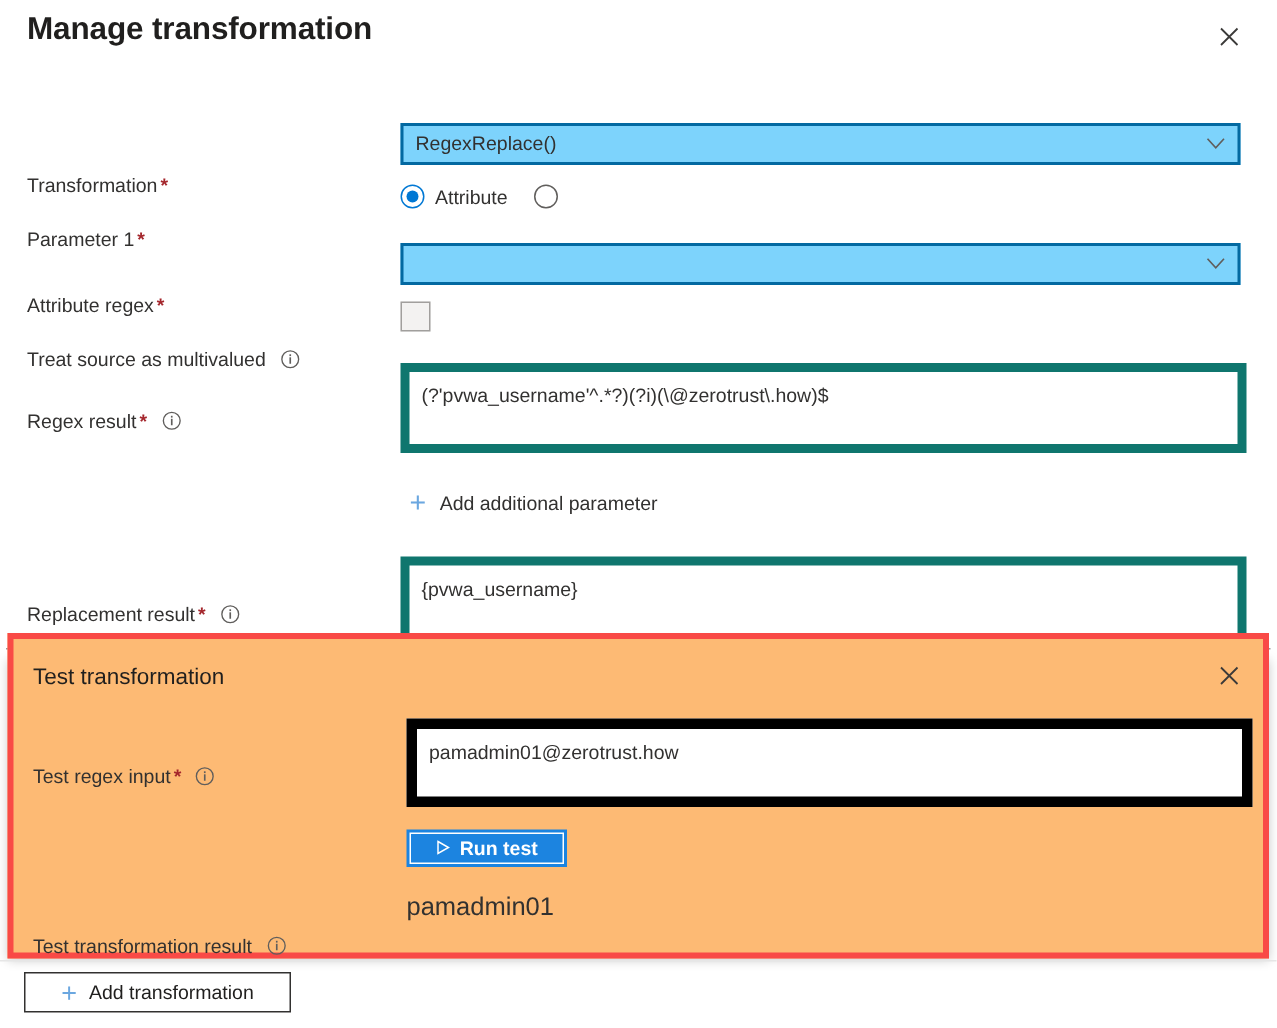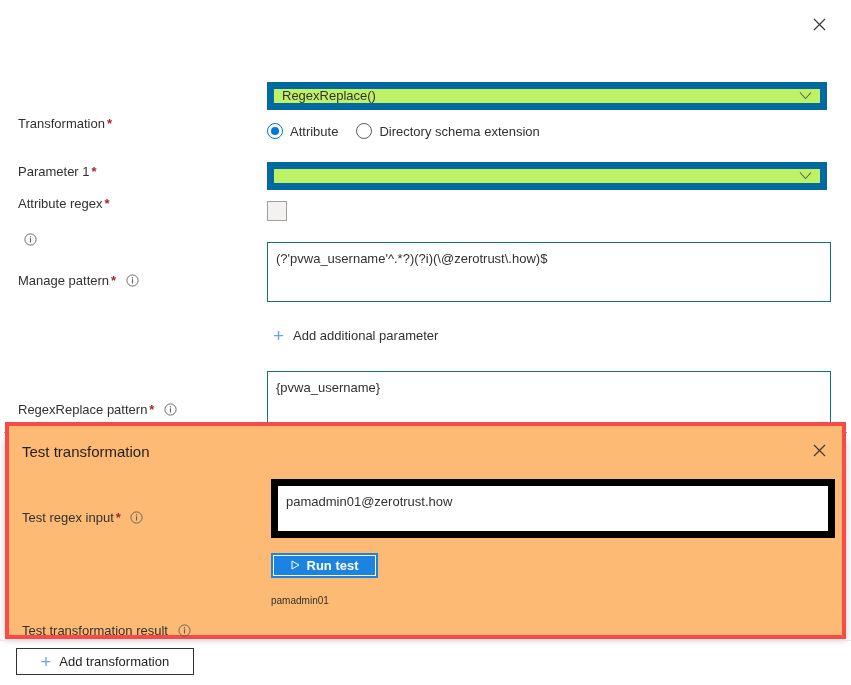--- a/index.html
+++ b/index.html
@@ -84,22 +84,22 @@
 
   
   .field {
     position: absolute;
     left: 267px;
   }
   .select-box {
     width: 560px;
     height: 28px;
     box-sizing: border-box;
-    border: 7px solid #0369a1;
-    background: #bef264;
+    border: 2px solid #0369a1;
+    background: #7dd3fc;
     display: flex;
     align-items: center;
     padding: 0 8px 0 8px;
     font-size: 13px;
     color: #323130;
     cursor: pointer;
     position: relative;
   }
   .select-box .chev {
     position: absolute;
@@ -152,21 +152,21 @@
     height: 20px;
     box-sizing: border-box;
     border: 1px solid #a19f9d;
     background: #f3f2f1;
     cursor: pointer;
   }
 
   .textarea-box {
     width: 564px;
     box-sizing: border-box;
-    border: 1px solid #0f766e;
+    border: 6px solid #0f766e;
     background: #ffffff;
     font-size: 13px;
     color: #323130;
     padding: 7px 8px;
     line-height: 17px;
     cursor: text;
     overflow: hidden;
     word-break: break-all;
   }
   .textarea-box.focused {
@@ -218,21 +218,21 @@
   }
   .run-test-inner .play {
     margin-right: 7px;
     font-size: 12px;
     line-height: 12px;
   }
 
   .result-value {
     position: absolute;
     left: 267px;
-    font-size: 10px;
+    font-size: 17px;
     color: #323130;
   }
 
   
   .divider-line {
     position: absolute;
     left: 4px;
     top: 432px;
     width: 843px;
     height: 1px;
@@ -311,20 +311,21 @@
     font-size: 18px;
     line-height: 18px;
     margin-right: 8px;
     font-weight: 300;
   }
 </style>
 </head>
 <body>
 
 <div class="panel-header">
+  <div class="panel-title">Manage transformation</div>
   <button class="close-btn">
     <svg width="13" height="13" viewBox="0 0 13 13">
       <path d="M1 1 L12 12 M12 1 L1 12" stroke="#3b3a39" stroke-width="1.2" fill="none"></path>
     </svg>
   </button>
 </div>
 
 <div class="form-area">
 
   <div class="row" style="top:82px;">
@@ -337,32 +338,31 @@
         <span class="chev">
           <svg width="13" height="9" viewBox="0 0 13 9">
               <path d="M1 1 L6.5 7 L12 1" stroke="#605e5c" stroke-width="1.1" fill="none"></path>
             </svg>
         </span>
       </div>
     </div>
   </div>
 
   <div class="row" style="top:121px;">
-    <div class="label" style="top:15px;">
+    <div class="label" style="top:3px;">
       <span>Parameter 1</span><span class="req">*</span>
     </div>
     <div class="field">
       <div class="radio-group">
         <div class="radio-item checked">
           <span class="radio-dot"></span>
           <span class="radio-label">Attribute</span>
         </div>
         <div class="radio-item">
           <span class="radio-dot"></span>
-          <span class="radio-label">Directory schema extension</span>
         </div>
       </div>
     </div>
   </div>
 
   <div class="row" style="top:162px;">
     <div class="label" style="top:6px;">
       <span>Attribute regex</span><span class="req">*</span>
     </div>
     <div class="field">
@@ -371,36 +371,37 @@
           <svg width="13" height="9" viewBox="0 0 13 9">
               <path d="M1 1 L6.5 7 L12 1" stroke="#605e5c" stroke-width="1.1" fill="none"></path>
             </svg>
         </span>
       </div>
     </div>
   </div>
 
   <div class="row" style="top:201px;">
     <div class="label" style="top:3px;">
+      <span>Treat source as multivalued</span>
       <span class="info-icon">
         <svg width="13" height="13" viewBox="0 0 13 13">
             <circle cx="6.5" cy="6.5" r="5.6" stroke="#605e5c" stroke-width="0.9" fill="none"></circle>
             <rect x="5.95" y="5.2" width="1.1" height="4.3" fill="#605e5c"></rect>
             <rect x="5.95" y="3.2" width="1.1" height="1.2" fill="#605e5c"></rect>
           </svg>
       </span>
     </div>
     <div class="field">
       <div class="checkbox"></div>
     </div>
   </div>
 
   <div class="row" style="top:242px;">
     <div class="label" style="top:3px;">
-      <span>Manage pattern</span><span class="req">*</span>
+      <span>Regex result</span><span class="req">*</span>
       <span class="info-icon">
         <svg width="13" height="13" viewBox="0 0 13 13">
             <circle cx="6.5" cy="6.5" r="5.6" stroke="#605e5c" stroke-width="0.9" fill="none"></circle>
             <rect x="5.95" y="5.2" width="1.1" height="4.3" fill="#605e5c"></rect>
             <rect x="5.95" y="3.2" width="1.1" height="1.2" fill="#605e5c"></rect>
           </svg>
       </span>
     </div>
     <div class="field">
       <div class="textarea-box" style="height:60px;">(?'pvwa_username'^.*?)(?i)(\@zerotrust\.how)$</div>
@@ -411,21 +412,21 @@
     <div class="field" style="left:273px;">
       <button class="link-btn">
         <span class="plus">+</span>
         <span>Add additional parameter</span>
       </button>
     </div>
   </div>
 
   <div class="row" style="top:371px;">
     <div class="label" style="top:3px;">
-      <span>RegexReplace pattern</span><span class="req">*</span>
+      <span>Replacement result</span><span class="req">*</span>
       <span class="info-icon">
         <svg width="13" height="13" viewBox="0 0 13 13">
             <circle cx="6.5" cy="6.5" r="5.6" stroke="#605e5c" stroke-width="0.9" fill="none"></circle>
             <rect x="5.95" y="5.2" width="1.1" height="4.3" fill="#605e5c"></rect>
             <rect x="5.95" y="3.2" width="1.1" height="1.2" fill="#605e5c"></rect>
           </svg>
       </span>
     </div>
     <div class="field">
       <div class="textarea-box" style="height:76px;">{pvwa_username}</div>

